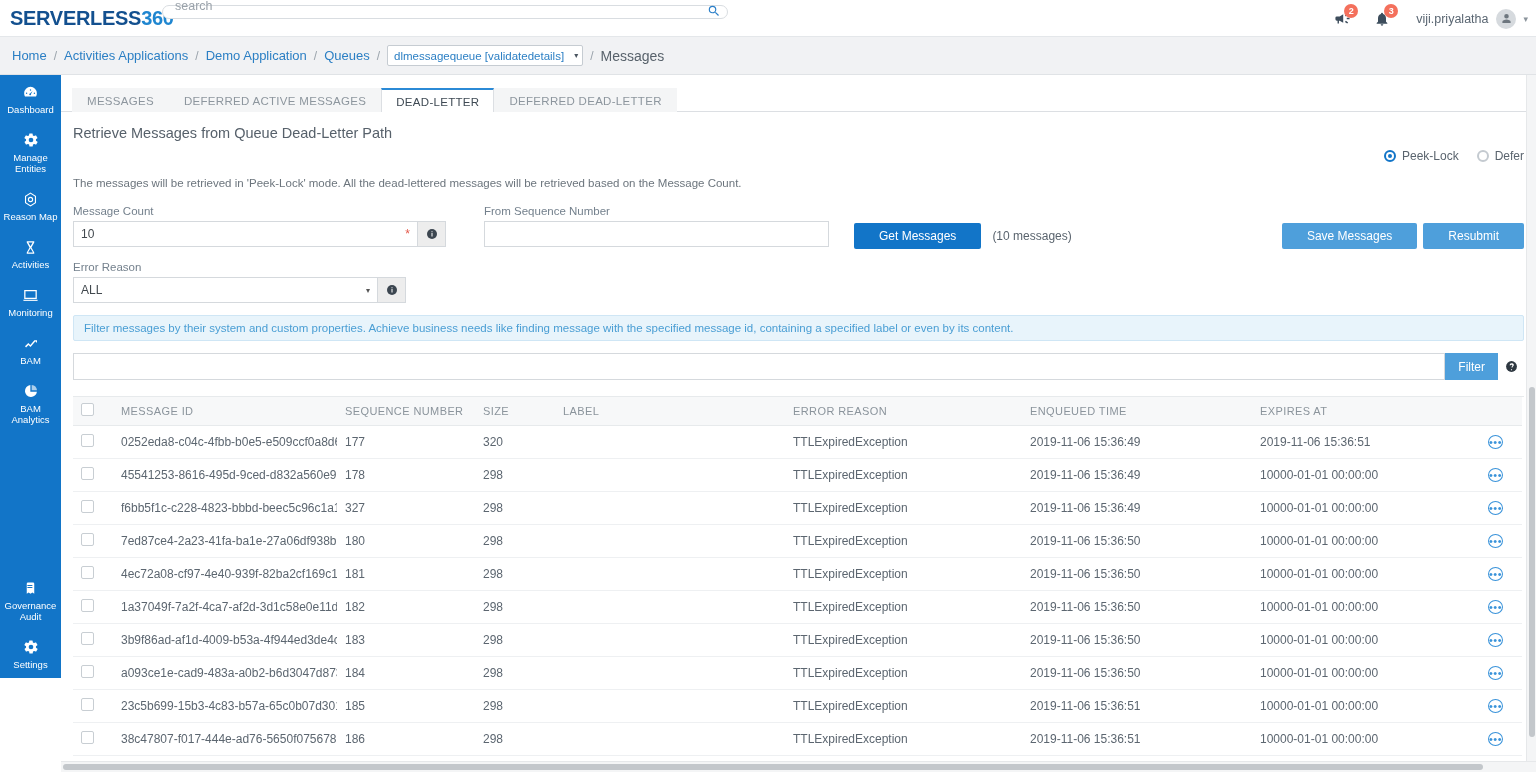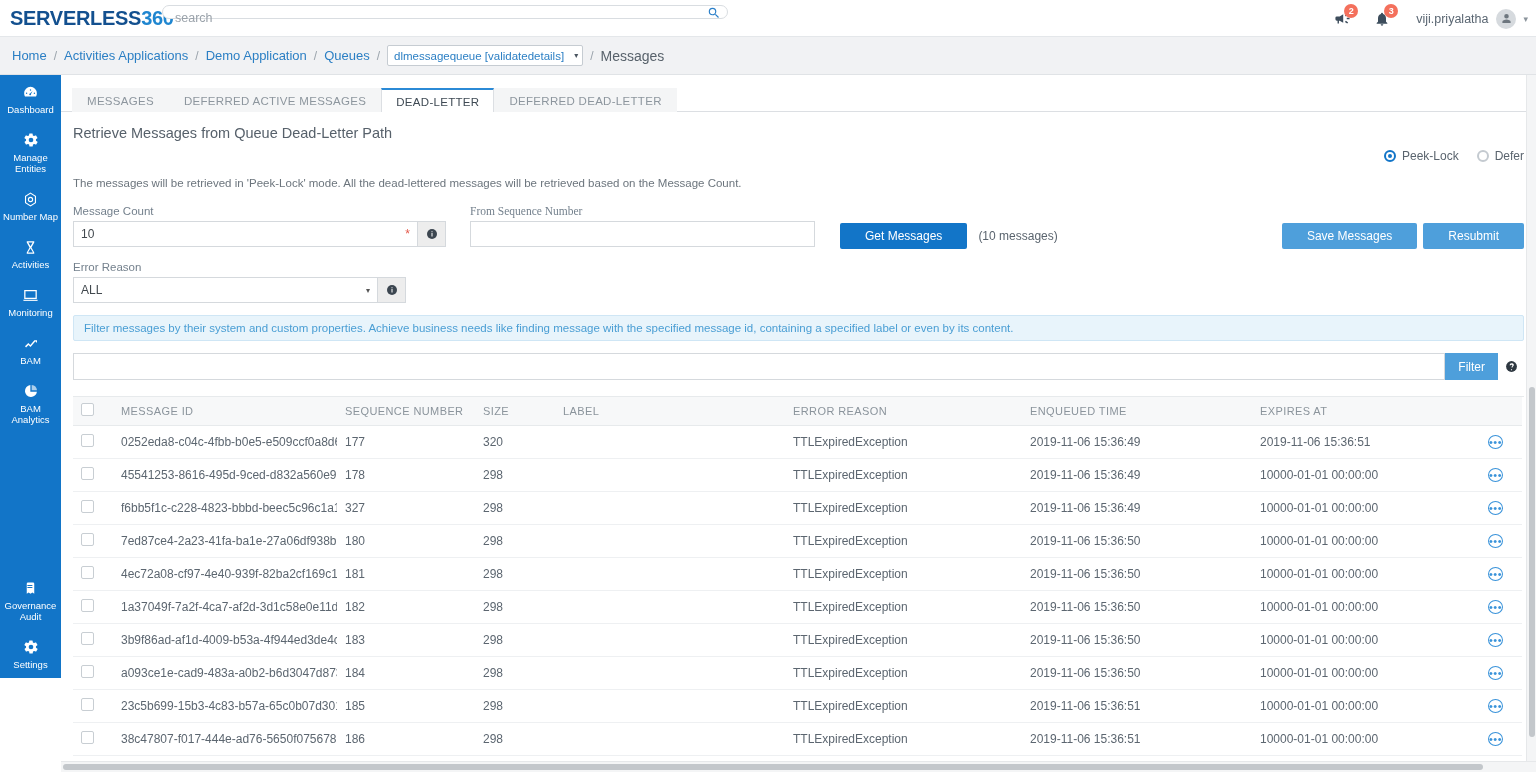--- a/index.html
+++ b/index.html
@@ -22,21 +22,21 @@
   }
   .logo {
     width:152px; padding-left:10px; font-size:20px; font-weight:bold;
     letter-spacing:-0.3px; color:#1a4f8a; white-space:nowrap;
   }
   .logo .s1 { color:#13508f; }
   .logo .s2 { color:#1f86d0; }
   .searchwrap {
     position:absolute; left:162px; top:5px; width:566px; height:14px;
     border:1px solid #d9dde1; border-radius:14px; background:#fff;
-    display:flex; align-items:flex-start;
+    display:flex; align-items:flex-end;
   }
   .searchwrap input {
     border:none; outline:none; background:transparent;
     flex:1; height:24px; padding:0 12px; font-size:12.5px;
     color:#555; font-family:"Liberation Sans", sans-serif;
   }
   .searchwrap input::placeholder { color:#9aa2aa; }
   .search-icon { width:26px; display:flex; align-items:center; justify-content:center; color:#2a7fc9; }
 
   .top-right {
@@ -302,21 +302,21 @@
       <span class="lbl">Manage Entities</span>
     </div>
 
     <div class="side-item">
       <span class="ico">
         <svg width="17" height="17" viewBox="0 0 24 24">
             <path fill="none" stroke="#fff" stroke-width="1.6" d="M12 3l7 4.5v9L12 21l-7-4.5v-9L12 3z"></path>
             <circle cx="12" cy="12" r="3" fill="none" stroke="#fff" stroke-width="1.6"></circle>
           </svg>
       </span>
-      <span class="lbl">Number Map</span>
+      <span class="lbl">Reason Map</span>
     </div>
 
     <div class="side-item">
       <span class="ico">
         <svg width="15" height="17" viewBox="0 0 24 24">
             <path fill="#fff" d="M6 2h12v2l-4.5 8 4.5 8v2H6v-2l4.5-8L6 4V2zm2.5 2l3.5 6 3.5-6h-7zM8 20h8l-4-7-4 7z"></path>
           </svg>
       </span>
       <span class="lbl">Activities</span>
     </div>
@@ -406,21 +406,21 @@
             </div>
             <div class="infobtn">
               <svg width="12" height="12" viewBox="0 0 24 24">
                   <circle cx="12" cy="12" r="10" fill="#3c4650"></circle>
                   <path fill="#fff" d="M11 10h2v7h-2zM11 6.5h2v2h-2z"></path>
                 </svg>
             </div>
           </div>
         </div>
 
-        <div style="margin-left:24px;font-family:Liberation Serif, serif;">
+        <div style="margin-left:38px;">
           <div class="field-label">From Sequence Number</div>
           <div class="tinput plain">
             <span></span>
           </div>
         </div>
 
         <div style="margin-left:25px; padding-top:18px; display:flex; align-items:center; flex:1;">
           <button class="btn btn-primary">Get Messages</button>
           <span class="msgcount">(10 messages)</span>
           <div style="margin-left:auto; display:flex; gap:6px;">

